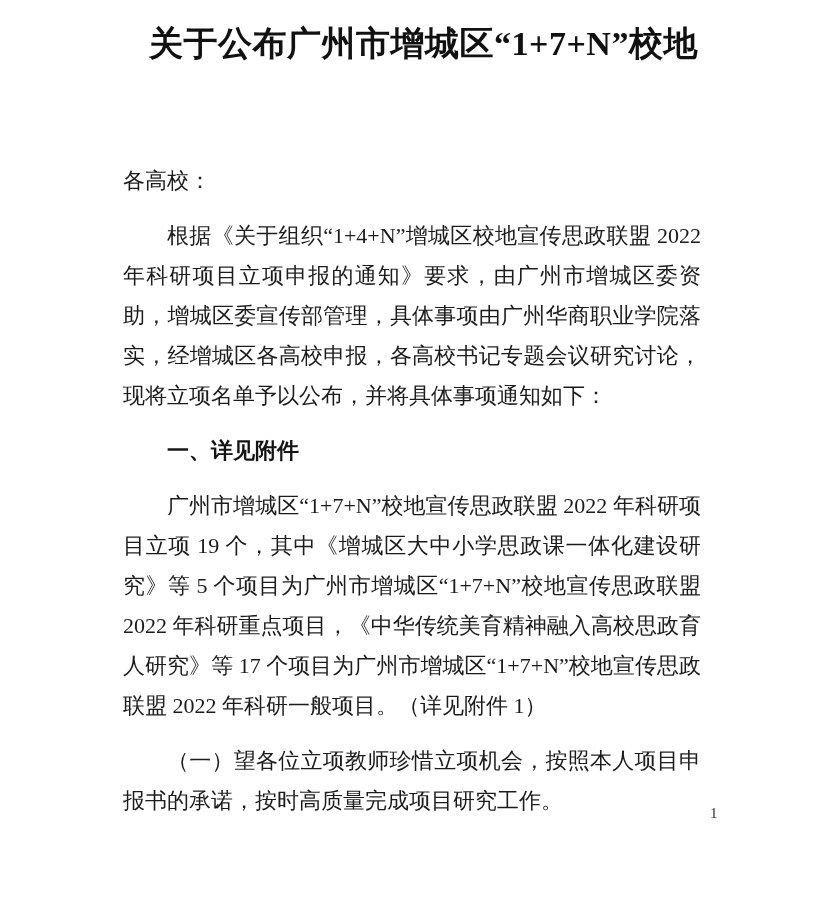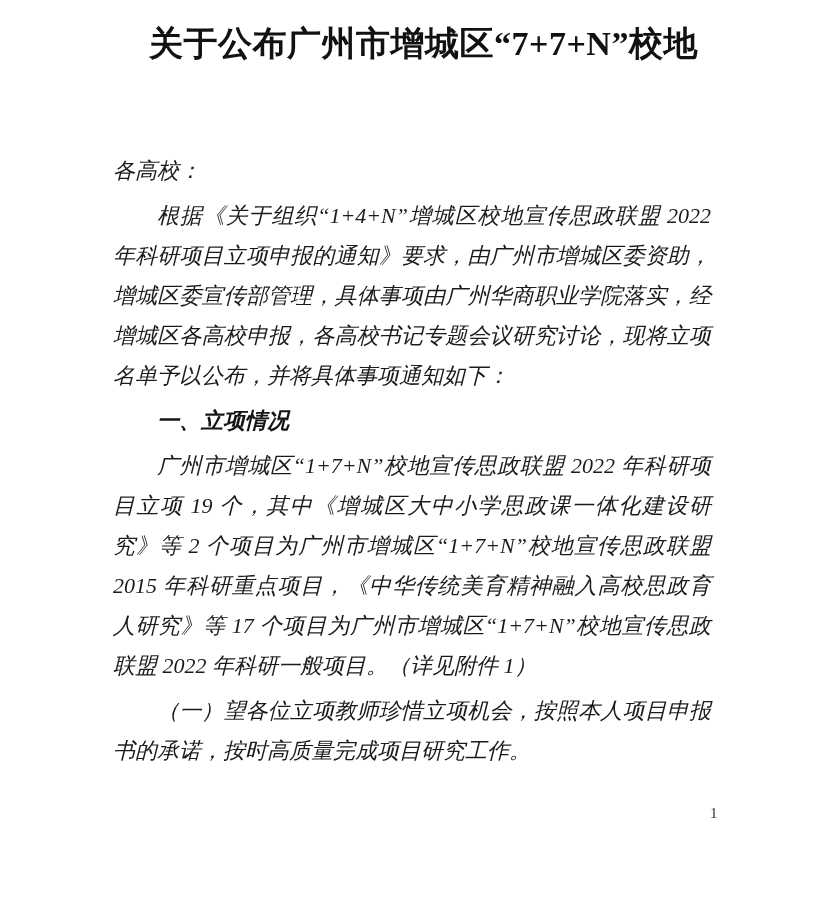--- a/index.html
+++ b/index.html
@@ -38,23 +38,22 @@
     top: 146px;
     left: 108px;
     width: 608px;
     font-family: "Liberation Serif", serif;
     font-size: 22px;
     line-height: 40px;
     text-align: justify;
     color: #1b1b1b;
   }
   .doc-body p {
-    margin: 5px;
+    margin: 15px;
     padding: 0;
-    font-style: italic;
   }
   .para {
     text-indent: 2em;
   }
   .salutation {
     text-indent: 0;
   }
   .heading {
     text-indent: 2em;
     font-family: "Liberation Sans", sans-serif;
@@ -70,26 +69,26 @@
     line-height: 20px;
     color: #333333;
   }
 </style>
 </head>
 <body>
 
 <div class="page">
 
   <h1 class="doc-title">
-    <span class="title-line">关于公布广州市增城区“7+7+N”校地</span>
+    <span class="title-line">关于公布广州市增城区“1+7+N”校地</span>
   </h1>
 
   <div class="doc-body">
     <p class="salutation">各高校：</p>
     <p class="para">根据《关于组织“1+4+N”增城区校地宣传思政联盟 2022 年科研项目立项申报的通知》要求，由广州市增城区委资助，增城区委宣传部管理，具体事项由广州华商职业学院落实，经增城区各高校申报，各高校书记专题会议研究讨论，现将立项名单予以公布，并将具体事项通知如下：</p>
-    <p class="heading">一、立项情况</p>
-    <p class="para">广州市增城区“1+7+N”校地宣传思政联盟 2022 年科研项目立项 19 个，其中《增城区大中小学思政课一体化建设研究》等 2 个项目为广州市增城区“1+7+N”校地宣传思政联盟 2015 年科研重点项目，《中华传统美育精神融入高校思政育人研究》等 17 个项目为广州市增城区“1+7+N”校地宣传思政联盟 2022 年科研一般项目。（详见附件 1）</p>
+    <p class="heading">一、详见附件</p>
+    <p class="para">广州市增城区“1+7+N”校地宣传思政联盟 2022 年科研项目立项 19 个，其中《增城区大中小学思政课一体化建设研究》等 5 个项目为广州市增城区“1+7+N”校地宣传思政联盟 2022 年科研重点项目，《中华传统美育精神融入高校思政育人研究》等 17 个项目为广州市增城区“1+7+N”校地宣传思政联盟 2022 年科研一般项目。（详见附件 1）</p>
     <p class="para">（一）望各位立项教师珍惜立项机会，按照本人项目申报书的承诺，按时高质量完成项目研究工作。</p>
   </div>
 
   <div class="page-number">1</div>
 
 </div>
 
 </body></html>

